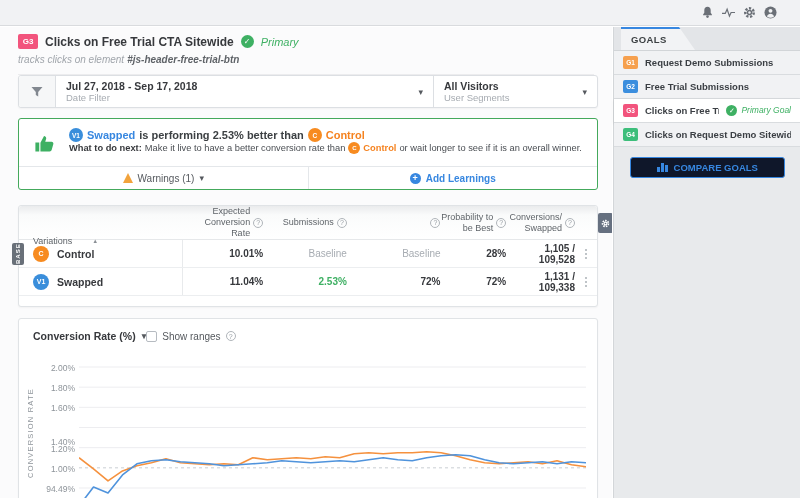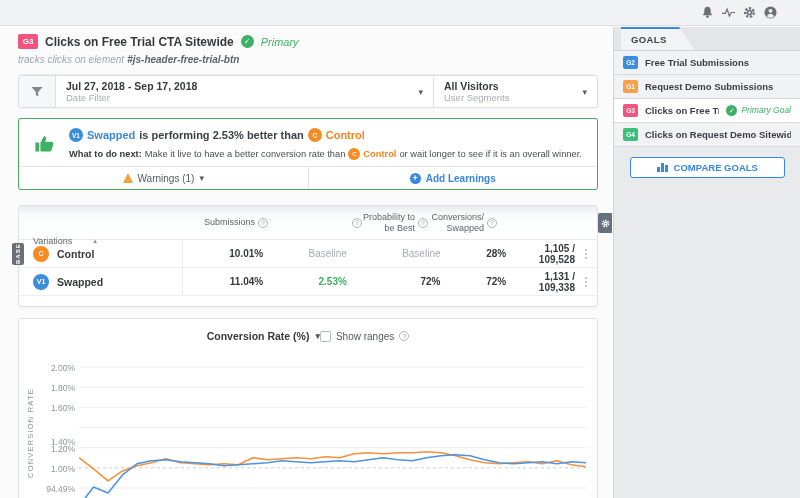--- a/index.html
+++ b/index.html
@@ -80,21 +80,21 @@
     font-size: 6.5px; font-weight: bold; display: inline-flex;
     align-items: center; justify-content: center; flex: none;
   }
   .vbadge.v1 { background: #3a8edb; }
   .vbadge.c  { background: #f78b20; }
   .vbadge.sm { width: 12px; height: 12px; font-size: 6px; }
   .vbadge.big { width: 16px; height: 16px; font-size: 7px; }
   .blue-text { color: #3787e0; font-weight: bold; }
   .orange-text { color: #f5821f; font-weight: bold; }
   .insight-line2 {
-    font-size: 9.3px; color: #4a4e53; margin-top: 6px;
+    font-size: 9.3px; color: #4a4e53; 
     display: flex; align-items: center; gap: 3px; white-space: nowrap;
   }
   .insight-line2 b { color: #37393d; }
   .insight-footer {
     position: absolute; left: 0; right: 0; bottom: 0; height: 23px;
     border-top: 1px solid #e4e7ea; display: flex;
   }
   .footer-half {
     flex: 1; display: flex; align-items: center; justify-content: center;
     gap: 5px; font-size: 10px; color: #55595e; cursor: pointer;
@@ -158,21 +158,21 @@
   }
   .kebab { position: absolute; right: 8px; display: flex; flex-direction: column; gap: 2px; cursor: pointer; padding: 2px; }
   .kebab i { width: 2px; height: 2px; border-radius: 50%; background: #aab0b6; }
 
   
   .chart-card {
     position: absolute; left: 18px; top: 291px; width: 580px; height: 240px;
     background: #fff; border: 1px solid #e0e3e6; border-radius: 3px;
     box-shadow: 0 1px 2px rgba(0,0,0,.04);
   }
-  .chart-header { display: flex; align-items: center; justify-content: center; padding: 11px 14px 0 14px; }
+  .chart-header { display: flex; align-items: center; justify-content: flex-start; padding: 11px 14px 0 14px; }
   .metric-select { font-size: 10.5px; font-weight: bold; color: #37393d; display: flex; align-items: center; gap: 6px; cursor: pointer; }
   .show-ranges { display: flex; align-items: center; gap: 5px; font-size: 10px; color: #55595e; }
   .checkbox { width: 11px; height: 11px; border: 1px solid #b6bbc1; border-radius: 2px; background: #fff; cursor: pointer; }
   .yaxis-title {
     position: absolute; left: -53px; top: 109px; width: 130px; height: 10px;
     text-align: center; transform: rotate(-90deg);
     font-size: 7.5px; letter-spacing: 1.2px; color: #8e949a;
   }
   .chart-plot-area { position: absolute; left: 0; top: 32px; width: 578px; height: 200px; }
   .ytick { position: absolute; left: 4px; width: 52px; text-align: right; font-size: 8.5px; color: #8e949a; }
@@ -200,21 +200,21 @@
     font-size: 6.5px; font-weight: bold; display: inline-flex;
     align-items: center; justify-content: center; flex: none;
   }
   .bg-g1 { background: #f6a04e; } .bg-g2 { background: #3b8ede; }
   .bg-g3 { background: #f2547d; } .bg-g4 { background: #3dbe7b; }
   .s-label { font-size: 9.5px; font-weight: bold; color: #3b3f44; white-space: nowrap; overflow: hidden; }
   .primary-group { margin-left: auto; display: flex; align-items: flex-start; gap: 4px; }
   .pg-label { font-size: 8.5px; font-style: italic; color: #3eb063; white-space: nowrap; }
   .compare-btn {
     margin: 10px 16px 0 16px; width: 155px; height: 21px;
-    border: 1px solid #3787e0; border-radius: 3px; background: #ffffff;
+    border: 1px solid #3787e0; border-radius: 3px; background: #0f172a;
     color: #3787e0; font-weight: bold; font-size: 9.5px;
     display: flex; align-items: center; justify-content: center; gap: 6px;
   }
   .bars-icon { display: inline-flex; align-items: flex-end; gap: 1.5px; }
   .bars-icon i { width: 2.5px; background: #3787e0; display: block; }
   .bars-icon i:nth-child(1) { height: 5px; } .bars-icon i:nth-child(2) { height: 9px; } .bars-icon i:nth-child(3) { height: 7px; }
 </style>
 </head>
 <body>
 
@@ -316,20 +316,24 @@
       </div>
     </div>
   </div>
 
   <div class="table-card">
     <div class="table-header">
       <div class="th-variations">
         <span>Variations</span>
         <span class="sort-icon">▲</span>
       </div>
+      <div class="th w1">
+        <span class="th-label">Expected Conversion Rate</span>
+        <span class="help">?</span>
+      </div>
       <div class="th w2">
         <span class="th-label">Submissions</span>
         <span class="help">?</span>
       </div>
       <div class="th w3">
         <span class="help">?</span>
       </div>
       <div class="th w4">
         <span class="th-label">Probability to be Best</span>
         <span class="help">?</span>
@@ -416,26 +420,26 @@
       </div>
   </div>
 
 </div>
 
 <div class="sidebar">
   <div class="tab-row">
     <div class="goals-tab">GOALS</div>
   </div>
   <div class="goal-item">
+    <span class="sbadge bg-g1">G1</span>
+    <span class="s-label">Request Demo Submissions</span>
+  </div>
+  <div class="goal-item">
     <span class="sbadge bg-g2">G2</span>
     <span class="s-label">Free Trial Submissions</span>
-  </div>
-  <div class="goal-item">
-    <span class="sbadge bg-g1">G1</span>
-    <span class="s-label">Request Demo Submissions</span>
   </div>
   <div class="goal-item selected">
     <span class="sbadge bg-g3">G3</span>
     <span class="s-label">Clicks on Free Trial ...</span>
     <span class="primary-group">
       <span class="check-circle small">✓</span>
       <span class="pg-label">Primary Goal</span>
     </span>
   </div>
   <div class="goal-item">

